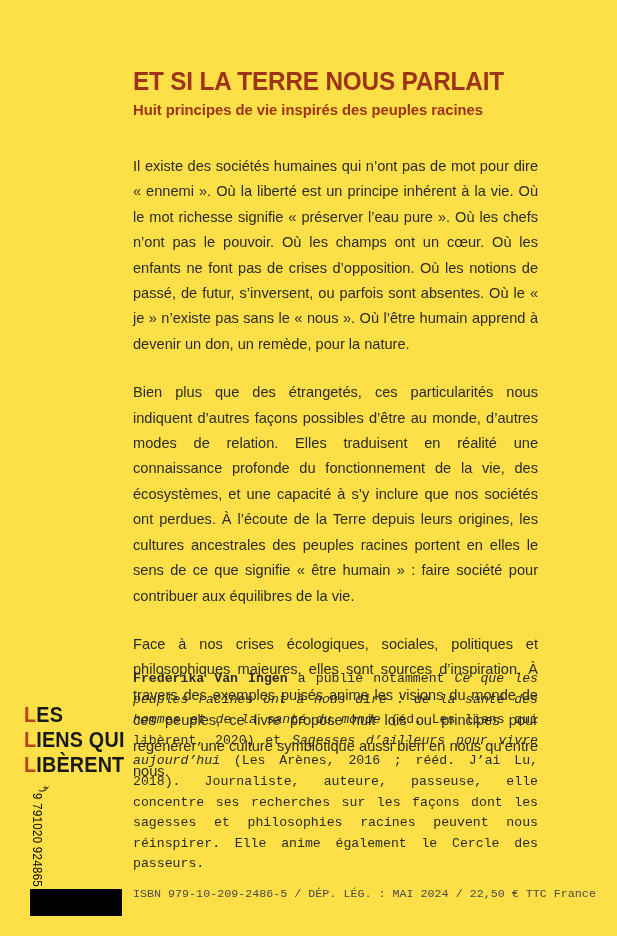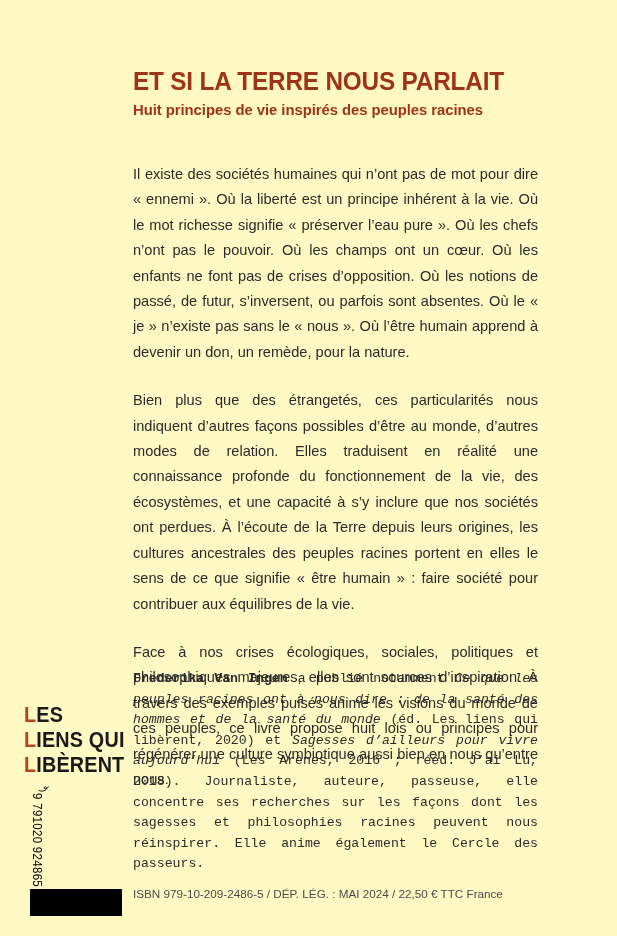--- a/index.html
+++ b/index.html
@@ -6,21 +6,21 @@
   html, body {
     margin: 0;
     padding: 0;
     background: #ffffff;
   }
 
   .page {
     position: relative;
     width: 617px;
     height: 936px;
-    background: #fef9c3;
+    background: #fde047;
     overflow: hidden;
     font-family: "Liberation Sans", sans-serif;
     -webkit-font-smoothing: antialiased;
   }
 
   
   .title-block {
     position: absolute;
     left: 133px;
     top: 68px;
@@ -60,21 +60,21 @@
     top: 150px;
     width: 405px;
     color: #2b2b2b;
     font-size: 14.6px;
     line-height: 25.4px;
     text-align: justify;
     text-justify: inter-word;
   }
 
   .body-copy p {
-    margin: 12px 0 23px 0;
+    margin: 4px 0 23px 0;
   }
 
   .body-copy p:last-child {
     margin-bottom: 0;
   }
 
   
   .bio {
     position: absolute;
     left: 133px;
@@ -173,21 +173,21 @@
   .footer {
     position: absolute;
     left: 133px;
     top: 885px;
     width: 405px;
     color: #4a4a4a;
     font-size: 11.7px;
     line-height: 18.6px;
   }
 
-  .footer div { white-space: nowrap; }
+  .footer div { white-space: nowrap; font-family: Liberation Mono, monospace; }
 </style>
 </head>
 <body>
 
 <div class="page">
 
   <div class="title-block">
     <h1 class="main-title">ET SI LA TERRE NOUS PARLAIT</h1>
     <h2 class="sub-title">Huit principes de vie inspirés des peuples racines</h2>
   </div>

